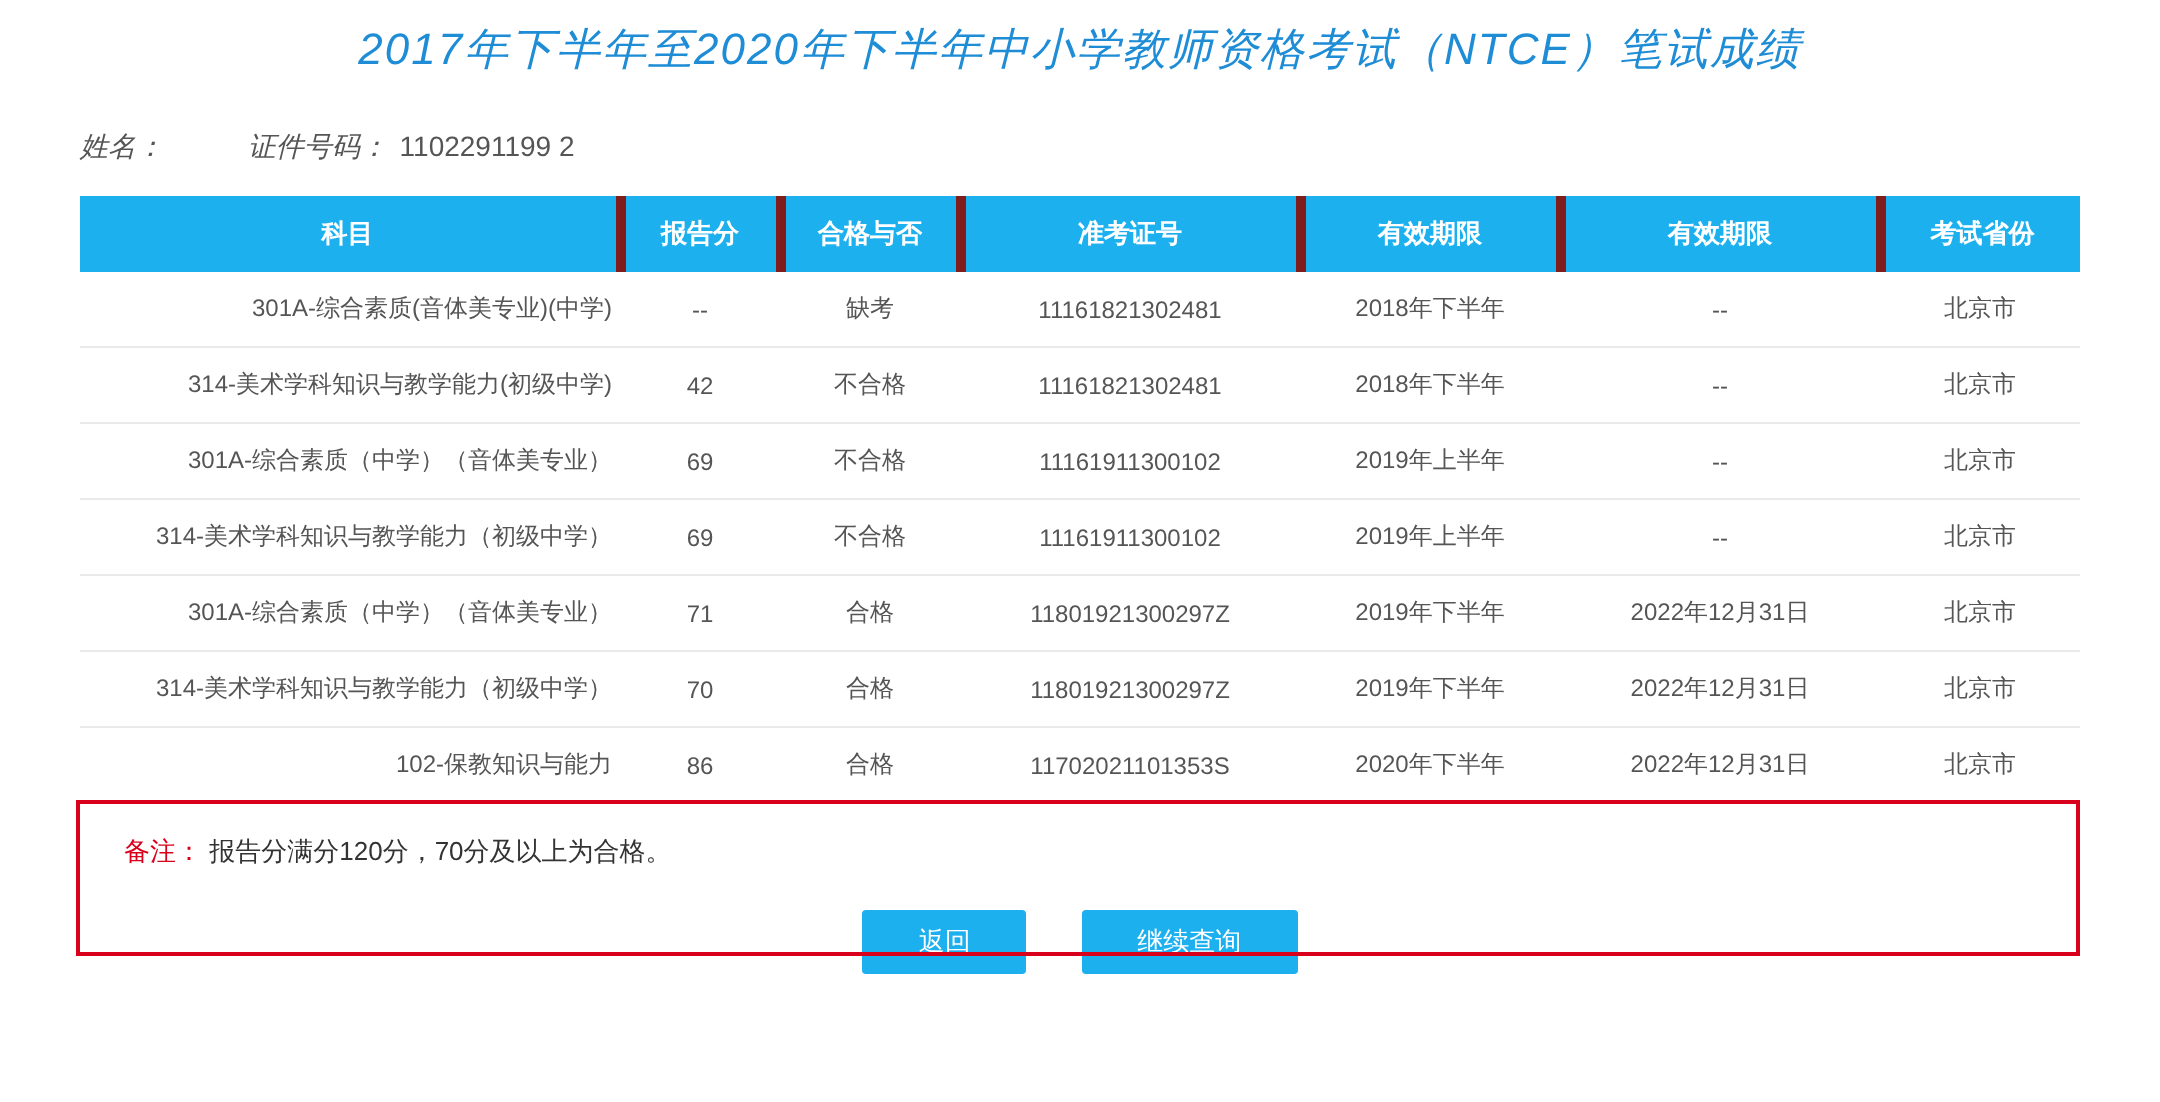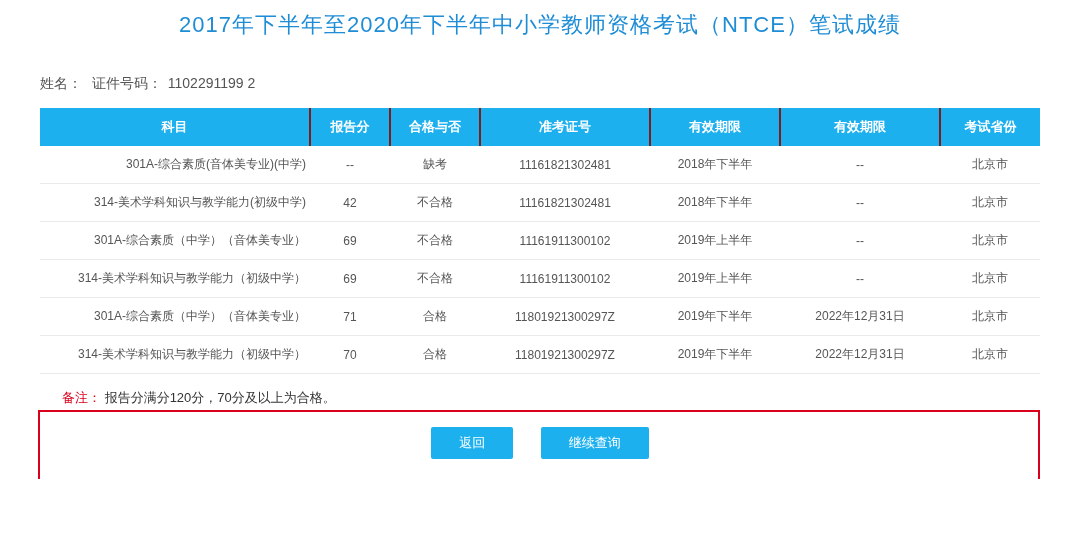--- a/index.html
+++ b/index.html
@@ -12,44 +12,45 @@
     .container {
       width: 1040px;
       margin: 0 auto;
       padding: 10px 20px 20px;
     }
     .page-title {
       text-align: center;
       color: #1f8dd6;
       font-size: 22px;
       font-weight: normal;
-      margin-bottom: 35px;
+      margin-bottom: 25px;
       letter-spacing: 1px;
+      font-style: italic;
     }
     .info-line {
       color: #555;
       font-size: 14px;
       margin-bottom: 15px;
     }
-    .info-line .label { margin-right: 2px; }
-    .info-line .gap { margin-left: 4px; }
+    .info-line .label { margin-right: 2px; font-style: italic; }
+    .info-line .gap { margin-left: 36px; }
     table.scores {
       width: 100%;
       border-collapse: collapse;
       font-size: 12px;
       color: #555;
       table-layout: fixed;
     }
     table.scores th {
       background: #1cb0ef;
       color: #fff;
       font-weight: bold;
       text-align: center;
       padding: 10px 4px;
-      border-right: 2px solid #7f1d1d;
+      border-right: 5px solid #7f1d1d;
       font-size: 13px;
     }
     table.scores th:last-child { border-right: none; }
     table.scores td {
       text-align: center;
       padding: 10px 4px;
       border-bottom: 1px solid #eaeaea;
       white-space: nowrap;
       overflow: hidden;
     }
@@ -177,20 +178,29 @@
           </tr>
           <tr>
             <td class="subject">314-美术学科知识与教学能力（初级中学）</td>
             <td>70</td>
             <td>合格</td>
             <td>11801921300297Z</td>
             <td>2019年下半年</td>
             <td>2022年12月31日</td>
             <td>北京市</td>
           </tr>
+          <tr class="hl">
+            <td class="subject">102-保教知识与能力</td>
+            <td>86</td>
+            <td>合格</td>
+            <td>11702021101353S</td>
+            <td>2020年下半年</td>
+            <td>2022年12月31日</td>
+            <td>北京市</td>
+          </tr>
         </tbody>
     </table>
     <div id="hl-box" class="highlight-box" style="left: -2px; top: 301.5px; width: 1002px; height: 78px;"></div>
   </div>
 
   <div class="note">
     <span class="red">备注：</span>
     <span>报告分满分120分，70分及以上为合格。</span>
   </div>
 

